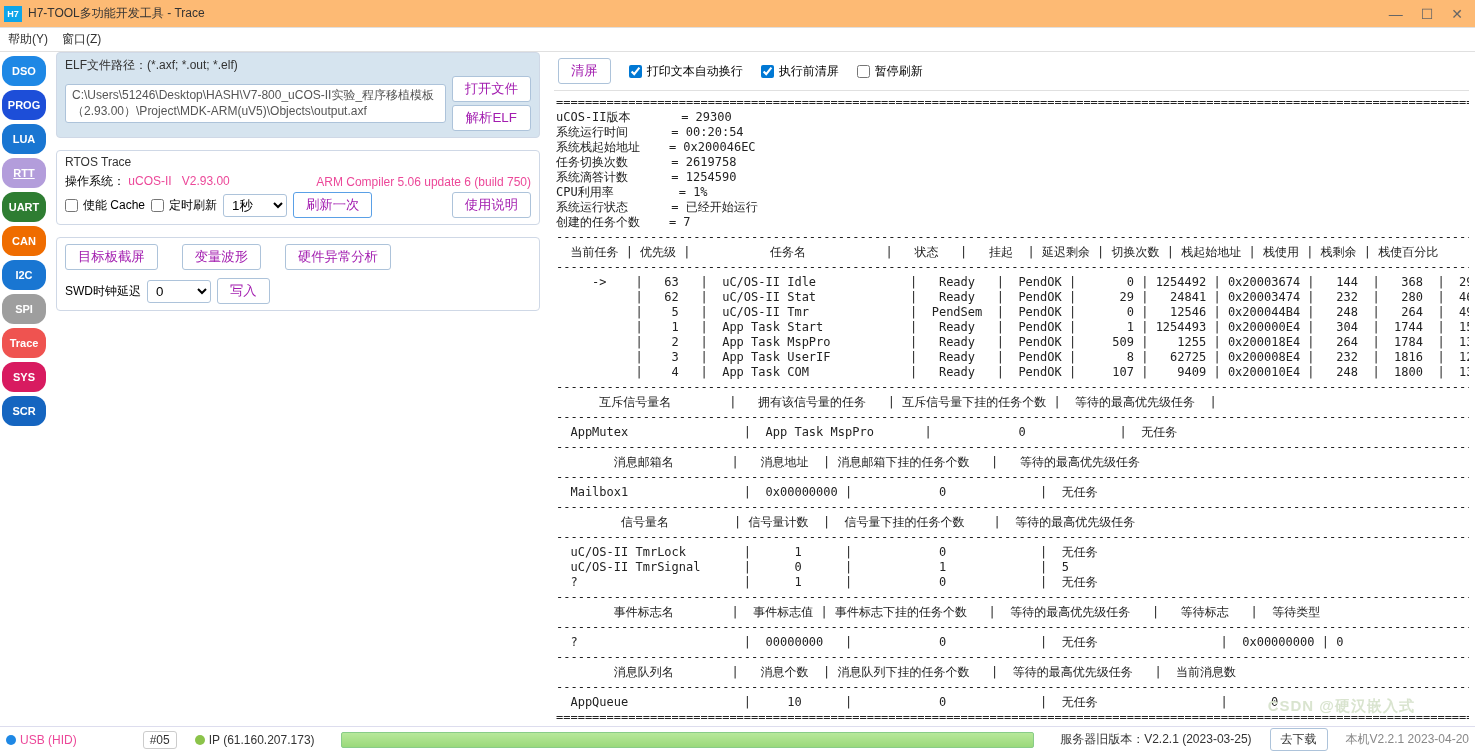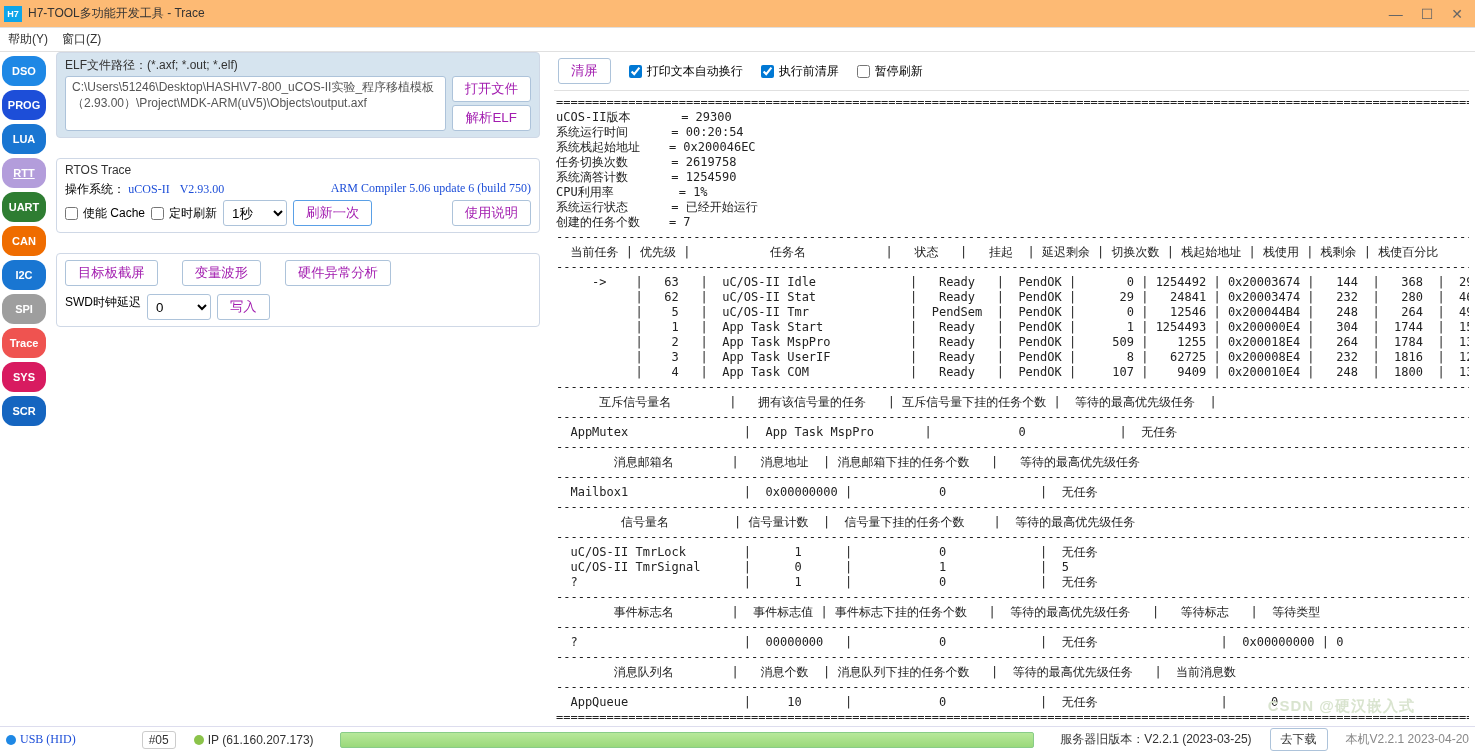--- a/index.html
+++ b/index.html
@@ -7,29 +7,29 @@
 .titlebar { height: 28px; background: #fdba74; border-bottom: 1px solid #e0e0e0; display: flex; align-items: center; padding: 0 4px; }
 .titlebar .icon { width: 18px; height: 16px; background: #0ea5e9; color: #fff; font-size: 9px; font-weight: bold; display: flex; align-items: center; justify-content: center; margin-right: 6px; }
 .titlebar .title { flex: 1; color: #333; }
 .winbtns { display: flex; gap: 18px; margin-right: 8px; }
 .winbtns span { color: #666; cursor: pointer; font-size: 14px; }
 .menubar { height: 24px; display: flex; align-items: center; padding: 0 8px; gap: 14px; border-bottom: 1px solid #e0e0e0; color: #333; }
 .menubar span { cursor: pointer; }
 .body { display: flex; flex: 1; min-height: 0; }
 .sidenav { width: 48px; background: #fff; display: flex; flex-direction: column; gap: 4px; padding: 4px 2px; }
 .sidebtn { width: 44px; height: 30px; border-radius: 12px; display: flex; align-items: center; justify-content: center; color: #fff; font-weight: bold; font-size: 11px; cursor: pointer; }
-.left { width: 500px; padding: 0 8px; display: flex; flex-direction: column; gap: 20px; }
+.left { width: 500px; padding: 0 8px; display: flex; flex-direction: column; gap: 12px; }
 .panel { border: 1px solid #cfd8e6; border-radius: 4px; padding: 4px 8px; }
 .panel.elf { background: #d6e4ef; }
-.panel .row { display: flex; gap: 6px; margin: 2px 0; }
+.panel .row { display: flex; align-items: center; gap: 6px; margin: 2px 0; }
 .pathbox { flex: 1; background: #fff; border: 1px solid #adc3da; border-radius: 3px; padding: 3px 6px; color: #555; line-height: 1.3; min-height: 32px; }
 .btn { background: #fff; border: 1px solid #adc3da; border-radius: 3px; padding: 3px 12px; cursor: pointer; color: #a21caf; white-space: nowrap; }
 input[type=checkbox] { vertical-align: middle; margin-right: 3px; }
 select, input[type=text] { border: 1px solid #adc3da; border-radius: 3px; padding: 2px 4px; background: #fff; }
-.label-blue { color: #1d4ed8; font-family: Liberation Serif, serif; }
+.label-blue { color: #ec4899; }
 .right { flex: 1; display: flex; flex-direction: column; padding: 0 6px; min-width: 0; }
 .right-toolbar { display: flex; align-items: center; gap: 18px; padding: 6px 4px; border-bottom: 1px solid #e0e0e0; }
 .console { flex: 1; overflow: auto; font-family: "SimSun", monospace; font-size: 12px; line-height: 1.25; white-space: pre; color: #222; padding: 4px 4px 4px 2px; }
 .statusbar { height: 26px; background: #fff; border-top: 1px solid #dde; display: flex; align-items: center; padding: 0 6px; gap: 18px; font-size: 12px; color: #333; }
 .dot { width: 10px; height: 10px; border-radius: 50%; display: inline-block; vertical-align: middle; margin-right: 4px; }
 .progress { flex: 1; height: 16px; border: 1px solid #8c8; border-radius: 2px; background: linear-gradient(#b7e89a,#9ad97a); margin: 0 8px; }
 .watermark { position: absolute; right: 60px; bottom: 36px; color: #d9e4cf; font-size: 15px; font-weight: 700; pointer-events: none; letter-spacing: 1px; }
 .down-btn { border: 1px solid #adc3da; padding: 2px 10px; border-radius: 3px; cursor: pointer; }
 .checkwrap { display: flex; align-items: center; gap: 2px; }
 .checkwrap input[type=checkbox]:checked { accent-color: #0078d4; }

